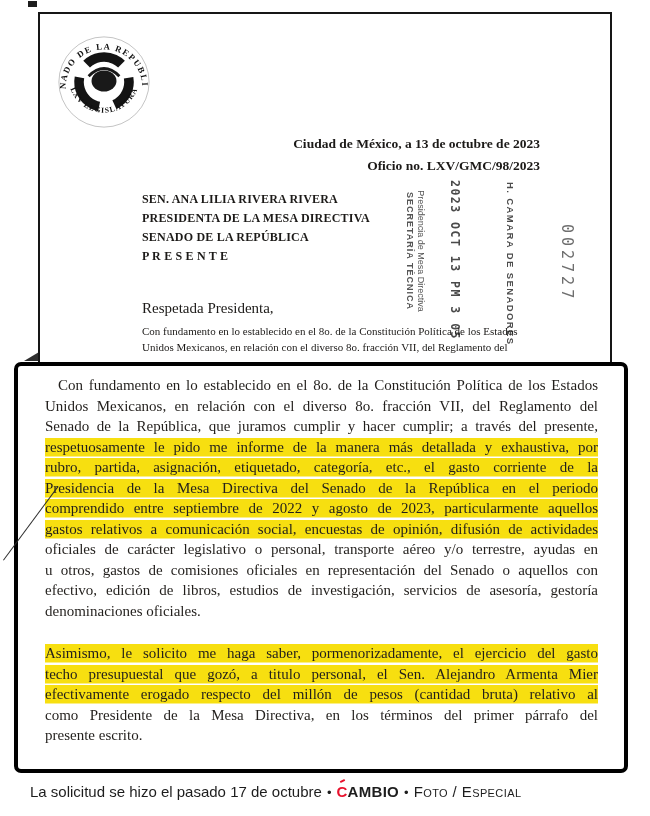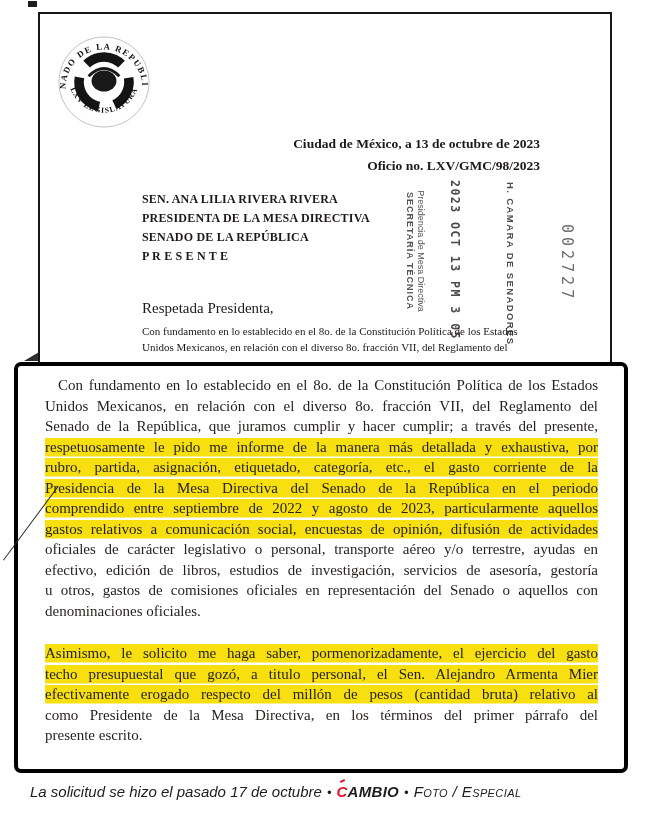--- a/index.html
+++ b/index.html
@@ -49,21 +49,21 @@
   .line{text-align:justify;text-align-last:justify;height:20.5px;overflow:hidden;}
   .line.last{text-align-last:left;}
   .line.indent{padding-left:13px;}
   .line.hl{background:linear-gradient(var(--hl,#f7df10),var(--hl,#f7df10)) 50% 52%/100% 18.5px no-repeat;}
 
   .pen-mark{position:absolute;left:3px;top:560px;width:92px;height:0;
     border-top:1.8px solid #2d2d2d;transform:rotate(-53.5deg);transform-origin:left top;z-index:3;}
 
   
   .caption{position:absolute;left:30px;top:783px;font-family:"Liberation Sans",sans-serif;
-    font-size:15px;color:#1d1d1d;white-space:nowrap;z-index:2;font-style:italic;}
+    font-size:15px;color:#1d1d1d;white-space:nowrap;z-index:2;}
   .caption .sep{margin:0 5px;font-size:13px;}
   .brand{font-weight:bold;letter-spacing:.3px;position:relative;display:inline-block;}
   .brand::first-letter{color:var(--brand,#e8112d);}
   .brand-accent{position:absolute;left:4px;top:-3px;width:5px;height:2px;
     background:var(--brand,#e8112d);transform:rotate(-25deg);}
   .credit{font-variant:small-caps;letter-spacing:.4px;}
 </style>
 </head>
 <body>
 
@@ -124,22 +124,22 @@
   <div class="para">
       <div class="line indent">Con fundamento en lo establecido en el 8o. de la Constitución Política de los Estados</div>
       <div class="line">Unidos Mexicanos, en relación con el diverso 8o. fracción VII, del Reglamento del</div>
       <div class="line">Senado de la República, que juramos cumplir y hacer cumplir; a través del presente,</div>
       <div class="line hl">respetuosamente le pido me informe de la manera más detallada y exhaustiva, por</div>
       <div class="line hl">rubro, partida, asignación, etiquetado, categoría, etc., el gasto corriente de la</div>
       <div class="line hl">Presidencia de la Mesa Directiva del Senado de la República en el periodo</div>
       <div class="line hl">comprendido entre septiembre de 2022 y agosto de 2023, particularmente aquellos</div>
       <div class="line hl">gastos relativos a comunicación social, encuestas de opinión, difusión de actividades</div>
       <div class="line">oficiales de carácter legislativo o personal, transporte aéreo y/o terrestre, ayudas en</div>
+      <div class="line">u otros, gastos de comisiones oficiales en representación del Senado o aquellos con</div>
       <div class="line">efectivo, edición de libros, estudios de investigación, servicios de asesoría, gestoría</div>
-      <div class="line">u otros, gastos de comisiones oficiales en representación del Senado o aquellos con</div>
       <div class="line last">denominaciones oficiales.</div>
     </div>
   <div class="para">
       <div class="line hl">Asimismo, le solicito me haga saber, pormenorizadamente, el ejercicio del gasto</div>
       <div class="line hl">techo presupuestal que gozó, a titulo personal, el Sen. Alejandro Armenta Mier</div>
       <div class="line hl">efectivamente erogado respecto del millón de pesos (cantidad bruta) relativo al</div>
       <div class="line">como Presidente de la Mesa Directiva, en los términos del primer párrafo del</div>
       <div class="line last">presente escrito.</div>
     </div>
 </div>

